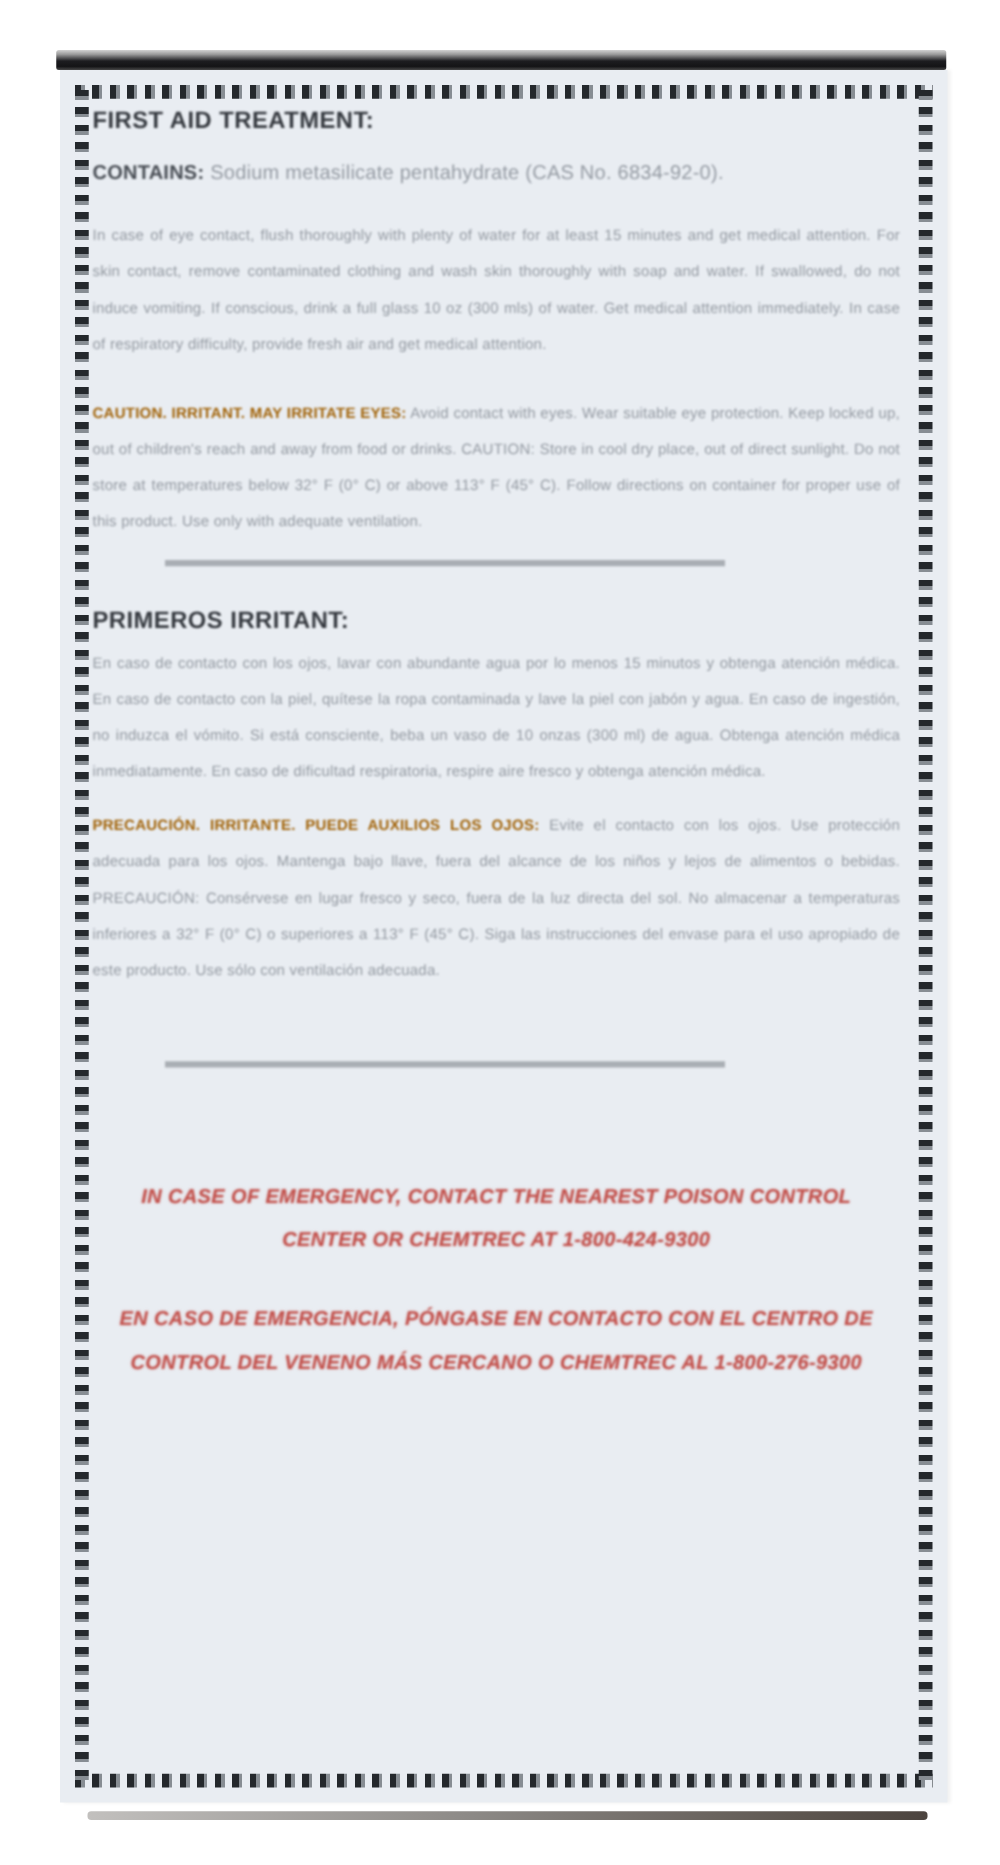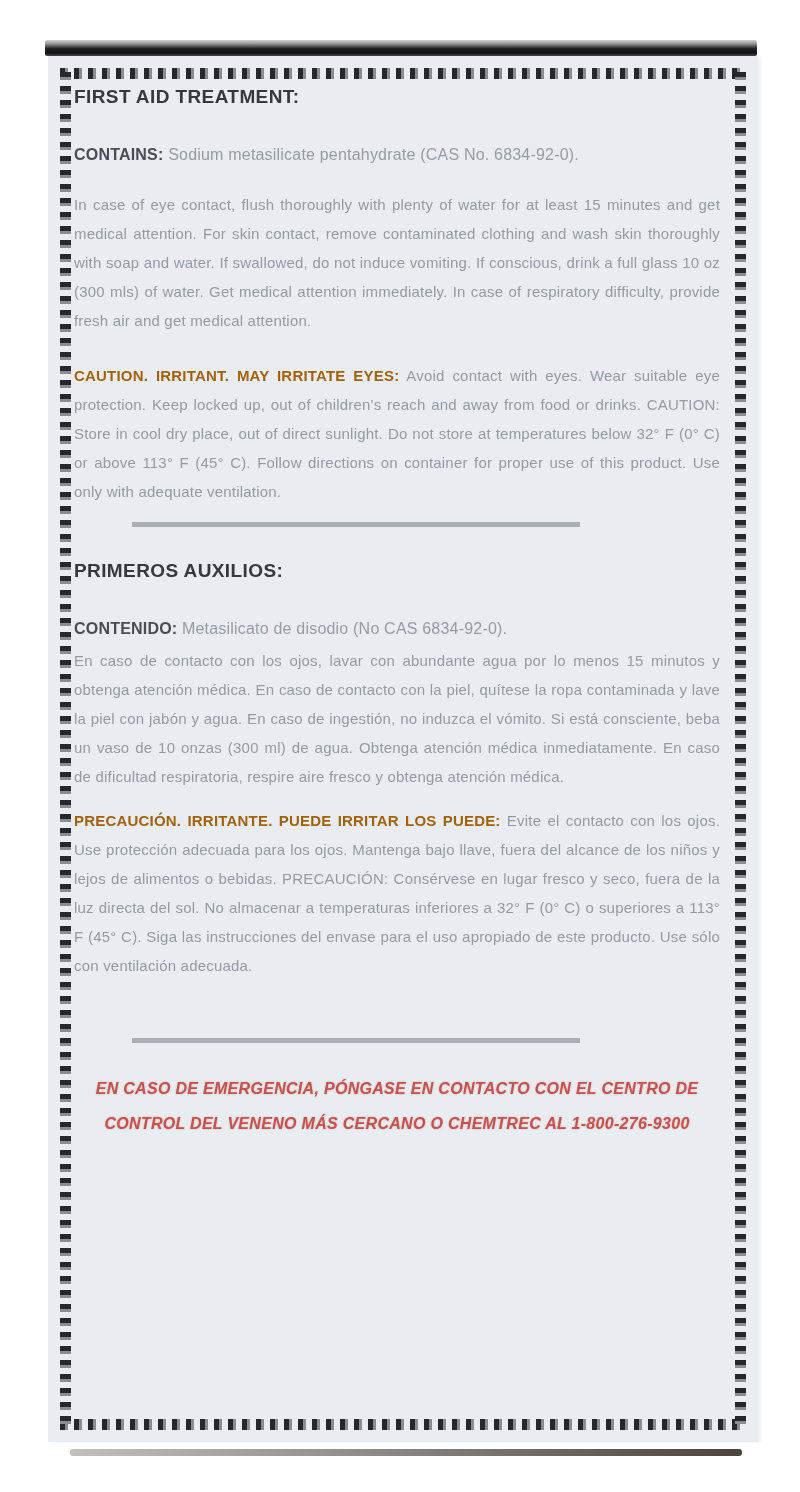--- a/index.html
+++ b/index.html
@@ -46,25 +46,25 @@
 
   .label-content{
     position:absolute;left:26px;right:38px;top:30px;bottom:18px;
     filter:blur(0.7px);
   }
   .section-heading{
     font-size:19px;font-weight:bold;letter-spacing:0.4px;
     color:#35393f;margin:0;
   }
   .contains-line{
-    margin-top:38px;font-size:16px;letter-spacing:0.2px;color:#959ba3;
+    margin-top:22px;font-size:16px;letter-spacing:0.2px;color:#959ba3;
   }
   .contains-line .lead{font-weight:bold;color:#484d54;}
   .body-para{
-    margin-top:26px;font-size:15px;line-height:29px;
+    margin-top:26px;font-size:12px;line-height:29px;
     text-align:justify;color:#949aa2;letter-spacing:0.2px;
   }
   .body-para .lead{font-weight:bold;color:#a16207;}
   .para-tight{margin-top:8px;}
   .para-tighter{margin-top:14px;}
   .divider{
     height:5px;width:448px;margin-left:58px;border:none;
     background:var(--divider-gray,#a9aeb4);
   }
   .divider-1{margin-top:16px;}
@@ -104,36 +104,36 @@
 
     <p class="body-para">In case of eye contact, flush thoroughly with plenty of water for at least 15 minutes and get medical attention. For skin contact, remove contaminated clothing and wash skin thoroughly with soap and water. If swallowed, do not induce vomiting. If conscious, drink a full glass 10 oz (300 mls) of water. Get medical attention immediately. In case of respiratory difficulty, provide fresh air and get medical attention.</p>
 
     <p class="body-para">
       <span class="lead">CAUTION. IRRITANT. MAY IRRITATE EYES:</span>
       <span>Avoid contact with eyes. Wear suitable eye protection. Keep locked up, out of children's reach and away from food or drinks. CAUTION: Store in cool dry place, out of direct sunlight. Do not store at temperatures below 32° F (0° C) or above 113° F (45° C). Follow directions on container for proper use of this product. Use only with adequate ventilation.</span>
     </p>
 
     <hr class="divider divider-1">
 
-    <h1 class="section-heading heading-es">PRIMEROS AUXILIOS:</h1>
+    <h1 class="section-heading heading-es">PRIMEROS IRRITANT:</h1>
 
-    <div class="contains-line">
-      <span class="lead">CONTENIDO:</span>
-      <span>Metasilicato de disodio (No CAS 6834-92-0).</span>
-    </div>
 
     <p class="body-para para-tight">En caso de contacto con los ojos, lavar con abundante agua por lo menos 15 minutos y obtenga atención médica. En caso de contacto con la piel, quítese la ropa contaminada y lave la piel con jabón y agua. En caso de ingestión, no induzca el vómito. Si está consciente, beba un vaso de 10 onzas (300 ml) de agua. Obtenga atención médica inmediatamente. En caso de dificultad respiratoria, respire aire fresco y obtenga atención médica.</p>
 
     <p class="body-para para-tighter">
-      <span class="lead">PRECAUCIÓN. IRRITANTE. PUEDE IRRITAR LOS PUEDE:</span>
+      <span class="lead">PRECAUCIÓN. IRRITANTE. PUEDE AUXILIOS LOS OJOS:</span>
       <span>Evite el contacto con los ojos. Use protección adecuada para los ojos. Mantenga bajo llave, fuera del alcance de los niños y lejos de alimentos o bebidas. PRECAUCIÓN: Consérvese en lugar fresco y seco, fuera de la luz directa del sol. No almacenar a temperaturas inferiores a 32° F (0° C) o superiores a 113° F (45° C). Siga las instrucciones del envase para el uso apropiado de este producto. Use sólo con ventilación adecuada.</span>
     </p>
 
     <hr class="divider divider-2">
 
+    <div class="emergency-block emergency-en">
+      <div>IN CASE OF EMERGENCY, CONTACT THE NEAREST POISON CONTROL</div>
+      <div>CENTER OR CHEMTREC AT 1-800-424-9300</div>
+    </div>
 
     <div class="emergency-block emergency-es">
       <div>EN CASO DE EMERGENCIA, PÓNGASE EN CONTACTO CON EL CENTRO DE</div>
       <div>CONTROL DEL VENENO MÁS CERCANO O CHEMTREC AL 1-800-276-9300</div>
     </div>
 
   </div>
 </div>
 
 <div class="bottom-bar"></div>

